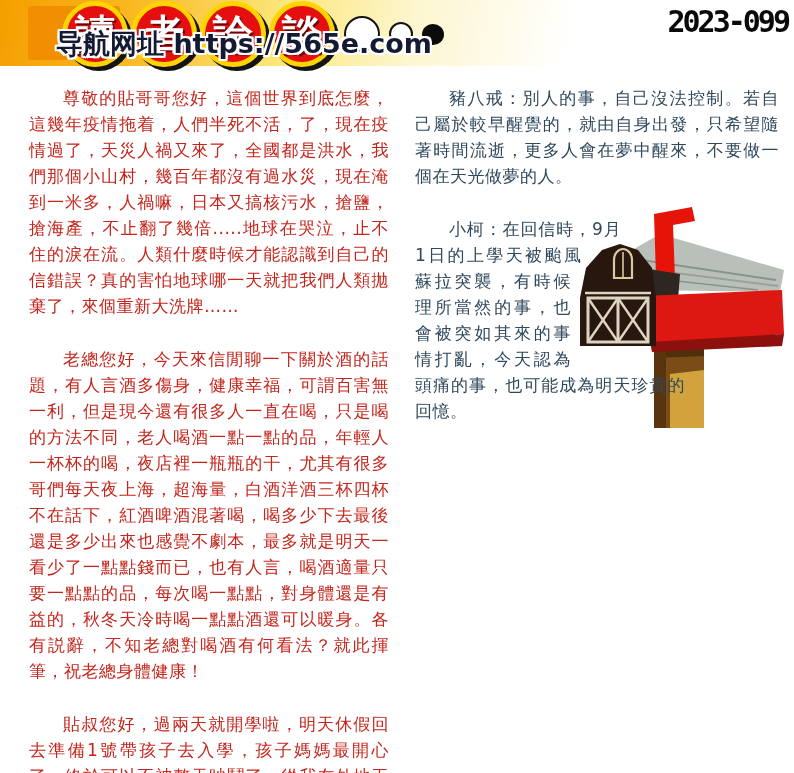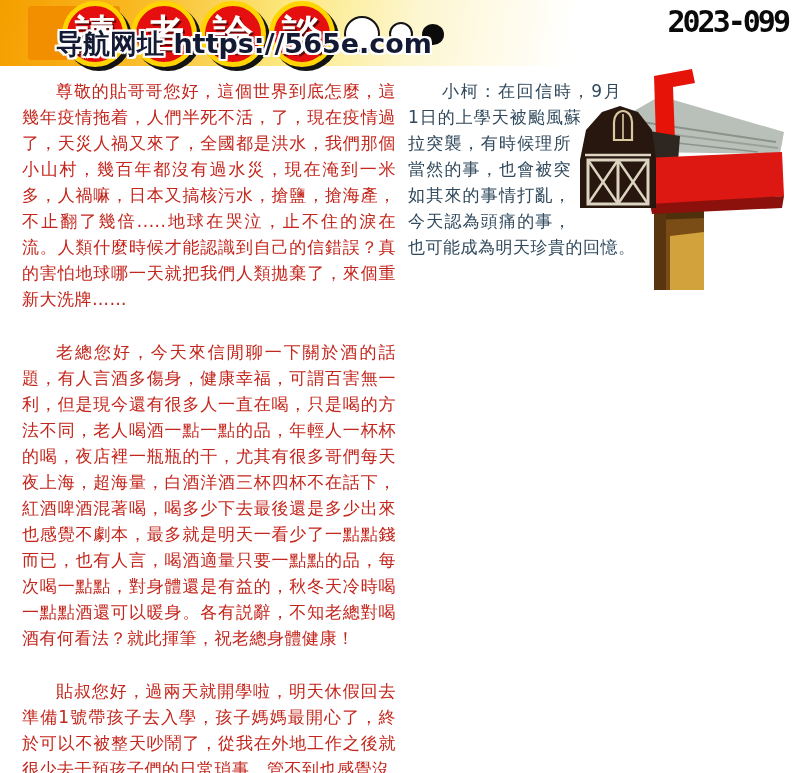--- a/index.html
+++ b/index.html
@@ -24,21 +24,21 @@
   .c-small{width:20px;height:20px;border:2px solid #141414;border-radius:50%;background:#fff;}
   .c-black{width:22px;height:21px;border-radius:50%;background:#0b0b0b;}
   .issue-number{position:absolute;right:6px;top:4px;font-family:"DejaVu Sans Mono",monospace;
     font-weight:bold;font-size:30px;letter-spacing:-3px;color:#0a0a0a;}
   
   .content{display:flex;padding:12px 6px 0 22px;gap:12px;}
   .col{font-size:17px;line-height:26px;text-align:justify;letter-spacing:.5px;}
   .col-left{flex:0 0 374px;}
   .col-right{flex:0 0 378px;}
   .letter-block{margin-bottom:27px;}
-  p.body-text{margin:0;text-indent:2em;}
+  p.body-text{margin:7px;text-indent:2em;}
   .letter-text{color:#c3261c;}
   .reply-text{color:#30495c;}
   .signature{text-align:right;}
   .sig-same-line{margin-top:-26px;}
   
   figure.mailbox{float:right;width:228px;height:222px;margin:-10px 0 0 4px;padding:0;
     shape-outside:polygon(98px 0px,228px 0px,228px 222px,138px 222px,138px 132px,24px 138px,24px 64px,55px 38px,98px 22px);
     shape-margin:7px;}
   figure.mailbox svg{display:block;width:228px;height:222px;}
 </style>
@@ -88,20 +88,23 @@
 
     <div class="letter-block">
       <p class="body-text letter-text">貼叔您好，過兩天就開學啦，明天休假回去準備1號帶孩子去入學，孩子媽媽最開心了，終於可以不被整天吵鬧了，從我在外地工作之後就很少去干預孩子們的日常瑣事，管不到也感覺沒</p>
     </div>
 
   </div>
 
   <div class="col col-right">
 
 
+    <div class="letter-block">
+      <p class="body-text reply-text">豬八戒：別人的事，自己沒法控制。若自己屬於較早醒覺的，就由自身出發，只希望隨著時間流逝，更多人會在夢中醒來，不要做一個在天光做夢的人。</p>
+    </div>
 
 
     <div class="letter-block">
       <figure class="mailbox">
         <svg viewBox="0 0 228 222" xmlns="http://www.w3.org/2000/svg">
 
           <polygon points="96,140 146,138 146,222 96,222" fill="#7a4c16"></polygon>
           <polygon points="112,168 146,164 146,222 112,222" fill="#d2a23c"></polygon>
           <polygon points="96,140 146,138 146,150 96,152" fill="#4e300c"></polygon>
           <polygon points="96,140 108,140 108,222 96,222" fill="#58350e"></polygon>

